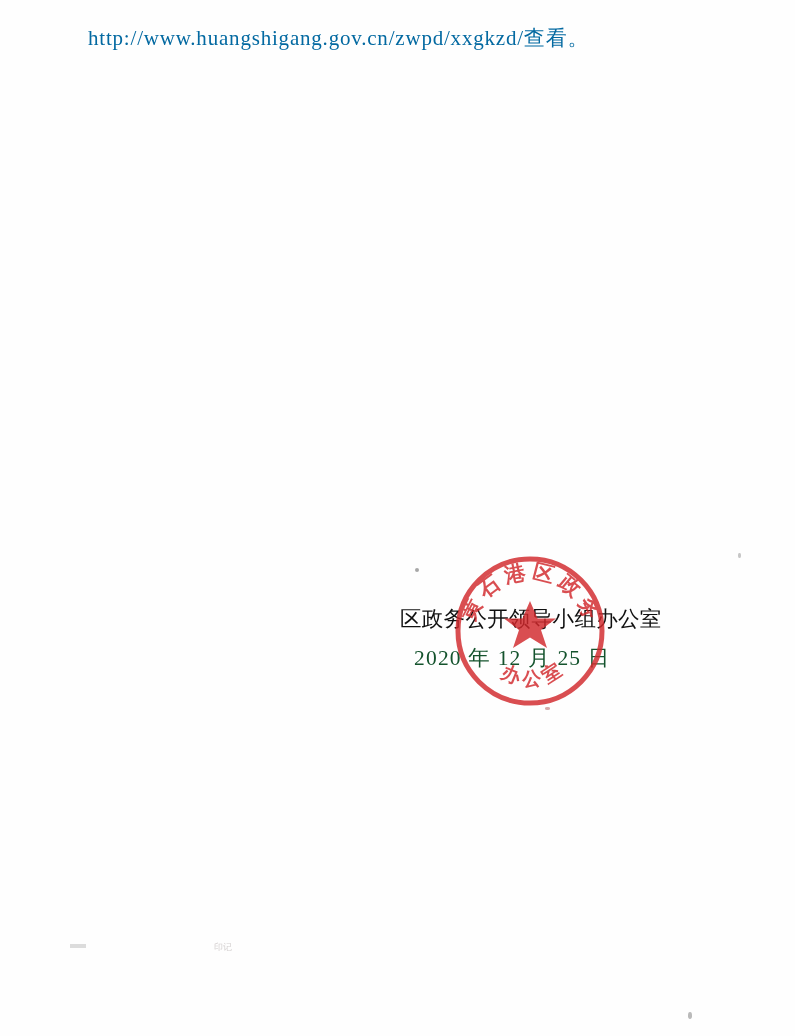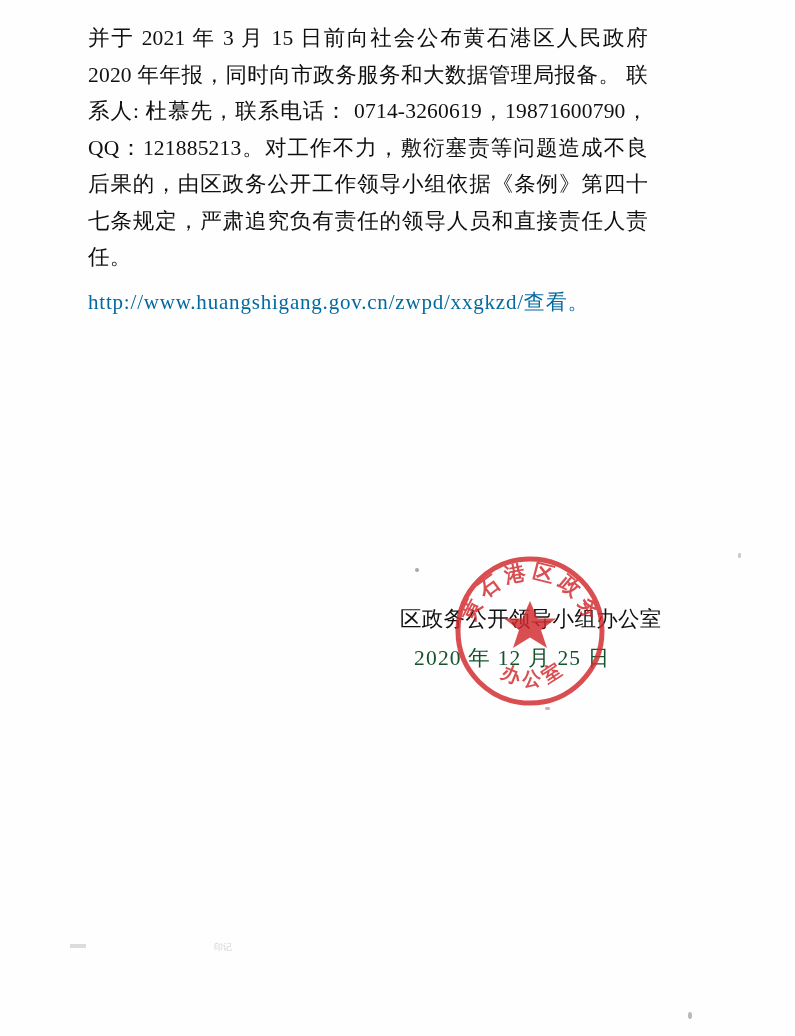--- a/index.html
+++ b/index.html
@@ -147,21 +147,20 @@
     font-family: "Liberation Serif", serif;
   }
 </style>
 </head>
 <body>
 
 <div class="page">
 
   <div class="doc-body">
 
-    <p class="para first">并于 2021 年 3 月 15 日前向社会公布黄石港区人民政府 2020 年年报，同时向市政务服务和大数据管理局报备。 联系人: 杜慕先，联系电话： 0714-3260619，19871600790，QQ：121885213。对工作不力，敷衍塞责等问题造成不良后果的，由区政务公开工作领导小组依据《条例》第四十七条规定，严肃追究负有责任的领导人员和直接责任人责任。</p>
 
 
     <div class="url-line">
       <span class="mono">http://www.huangshigang.gov.cn/zwpd/xxgkzd/查看。</span>
     </div>
 
   </div>
 
   <div class="sign-block">
     <div class="sign-line">区政务公开领导小组办公室</div>

